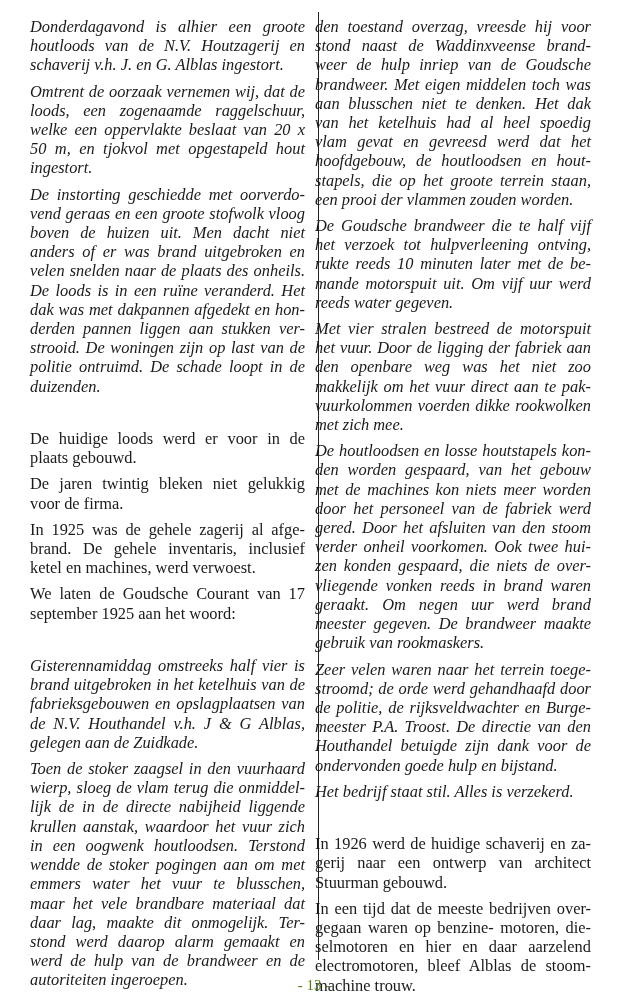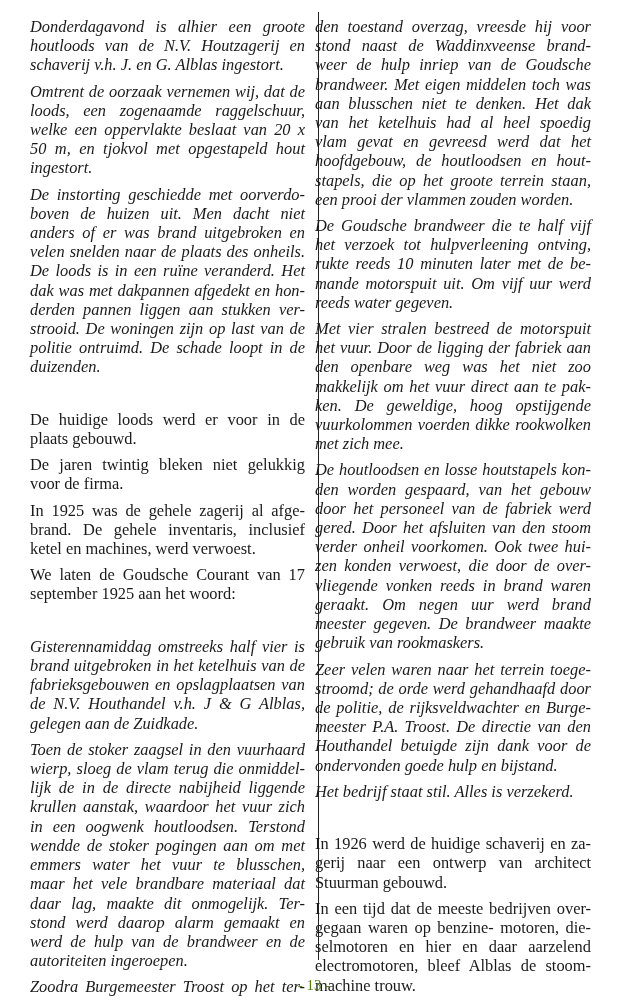--- a/index.html
+++ b/index.html
@@ -84,20 +84,21 @@
       </p>
       <p class="para italic">
         <span class="ln">Omtrent de oorzaak vernemen wij, dat de</span>
         <span class="ln">loods, een zogenaamde raggelschuur,</span>
         <span class="ln">welke een oppervlakte beslaat van 20 x</span>
         <span class="ln">50 m, en tjokvol met opgestapeld hout</span>
         <span class="ln last">ingestort.</span>
       </p>
       <p class="para italic">
         <span class="ln">De instorting geschiedde met oorverdo-</span>
+        <span class="ln">vend geraas en een groote stofwolk vloog</span>
         <span class="ln">boven de huizen uit. Men dacht niet</span>
         <span class="ln">anders of er was brand uitgebroken en</span>
         <span class="ln">velen snelden naar de plaats des onheils.</span>
         <span class="ln">De loods is in een ruïne veranderd. Het</span>
         <span class="ln">dak was met dakpannen afgedekt en hon-</span>
         <span class="ln">derden pannen liggen aan stukken ver-</span>
         <span class="ln">strooid. De woningen zijn op last van de</span>
         <span class="ln">politie ontruimd. De schade loopt in de</span>
         <span class="ln last">duizenden.</span>
       </p>
@@ -165,31 +166,31 @@
         <span class="ln">het verzoek tot hulpverleening ontving,</span>
         <span class="ln">rukte reeds 10 minuten later met de be-</span>
         <span class="ln">mande motorspuit uit. Om vijf uur werd</span>
         <span class="ln last">reeds water gegeven.</span>
       </p>
       <p class="para italic">
         <span class="ln">Met vier stralen bestreed de motorspuit</span>
         <span class="ln">het vuur. Door de ligging der fabriek aan</span>
         <span class="ln">den openbare weg was het niet zoo</span>
         <span class="ln">makkelijk om het vuur direct aan te pak-</span>
-        <span class="ln">ken. De geweldige, hoog opstijgende</span>
         <span class="ln">vuurkolommen voerden dikke rookwolken</span>
         <span class="ln last">met zich mee.</span>
       </p>
       <p class="para italic">
         <span class="ln">De houtloodsen en losse houtstapels kon-</span>
         <span class="ln">den worden gespaard, van het gebouw</span>
+        <span class="ln">met de machines kon niets meer worden</span>
         <span class="ln">door het personeel van de fabriek werd</span>
         <span class="ln">gered. Door het afsluiten van den stoom</span>
         <span class="ln">verder onheil voorkomen. Ook twee hui-</span>
-        <span class="ln">zen konden verwoest, die door de over-</span>
+        <span class="ln">zen konden gespaard, die niets de over-</span>
         <span class="ln">vliegende vonken reeds in brand waren</span>
         <span class="ln">geraakt. Om negen uur werd brand</span>
         <span class="ln">meester gegeven. De brandweer maakte</span>
         <span class="ln last">gebruik van rookmaskers.</span>
       </p>
       <p class="para italic">
         <span class="ln">Zeer velen waren naar het terrein toege-</span>
         <span class="ln">stroomd; de orde werd gehandhaafd door</span>
         <span class="ln">de politie, de rijksveldwachter en Burge-</span>
         <span class="ln">meester P.A. Troost. De directie van den</span>

